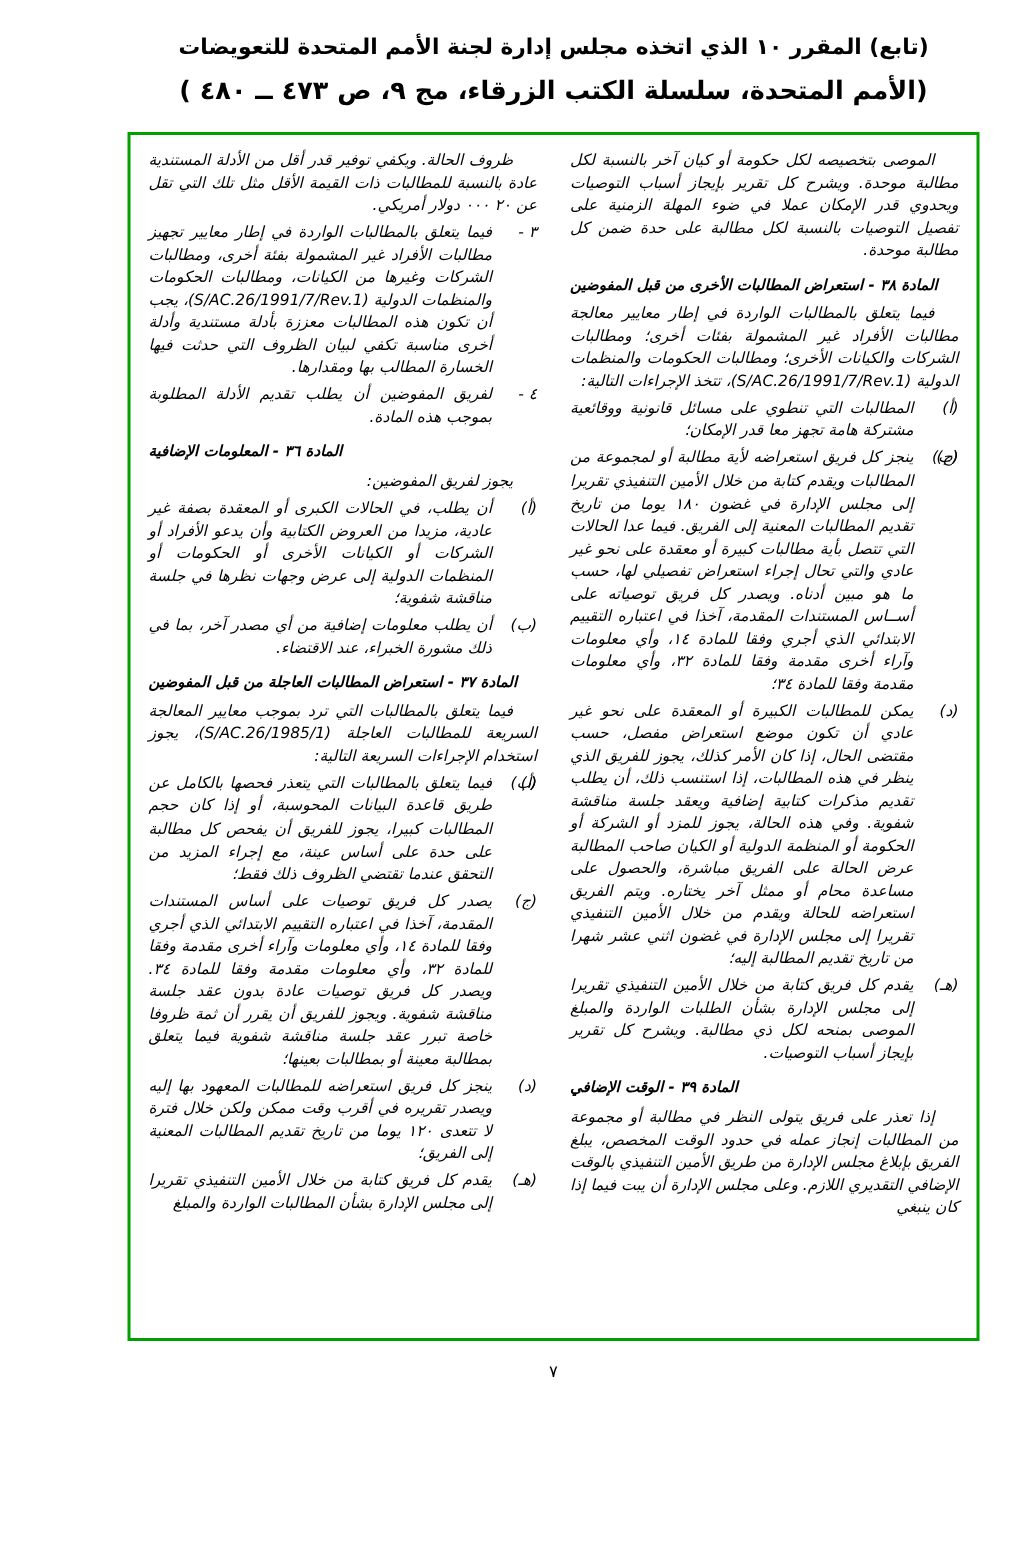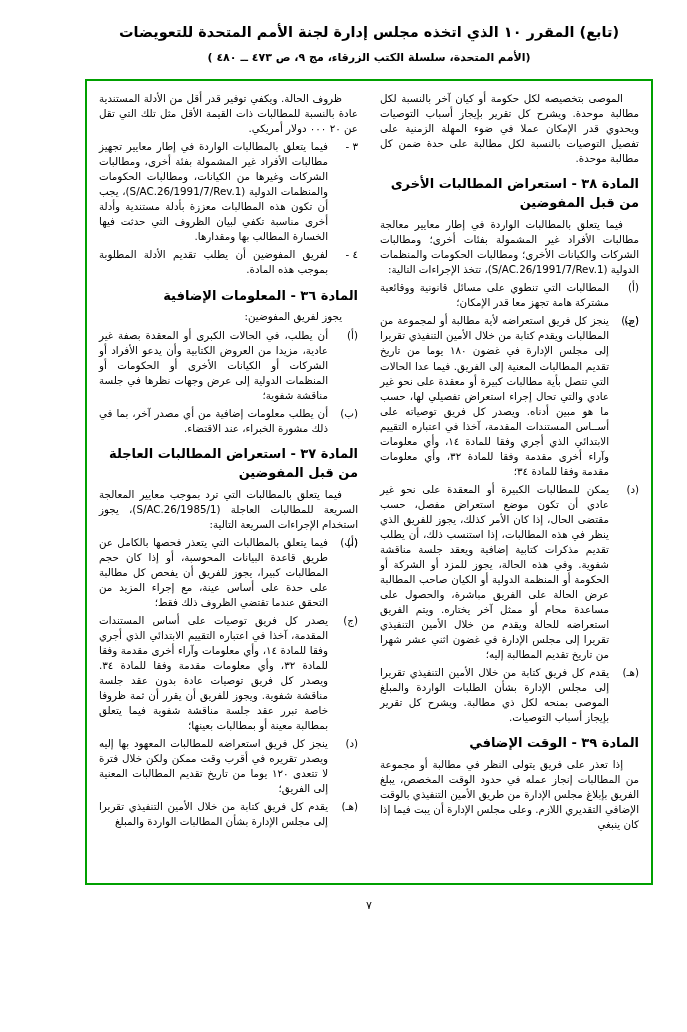--- a/index.html
+++ b/index.html
@@ -26,21 +26,21 @@
     text-align: center;
     font-weight: bold;
     font-size: 14.5px;
     line-height: 1.5;
     margin: 0 0 6px 0;
     letter-spacing: 0;
   }
   .doc-subtitle {
     text-align: center;
     font-weight: bold;
-    font-size: 11px;
+    font-size: 17px;
     line-height: 1.4;
     margin: 0 0 14px 0;
   }
   .frame {
     border: 2.5px solid #00a000;
     padding: 10px 12px 12px 12px;
     height: 806px;
     box-sizing: border-box;
     position: relative;
   }
@@ -51,32 +51,33 @@
     height: 100%;
     box-sizing: border-box;
   }
   .col {
     flex: 1 1 0;
     min-width: 0;
     font-size: 10.3px;
     line-height: 1.46;
     text-align: justify;
     text-justify: inter-word;
+    font-style: italic;
   }
   p {
     margin: 0 0 3px 0;
   }
   .indent {
     text-indent: 16px;
   }
   .heading {
     font-weight: bold;
-    text-align: right;
+    text-align: left;
     margin: 9px 0 4px 0;
-    font-size: 13px;
+    font-size: 10px;
   }
   .hang {
     padding-right: 30px;
     position: relative;
   }
   .hang .marker {
     position: absolute;
     right: 0;
     top: 0;
     width: 28px;

